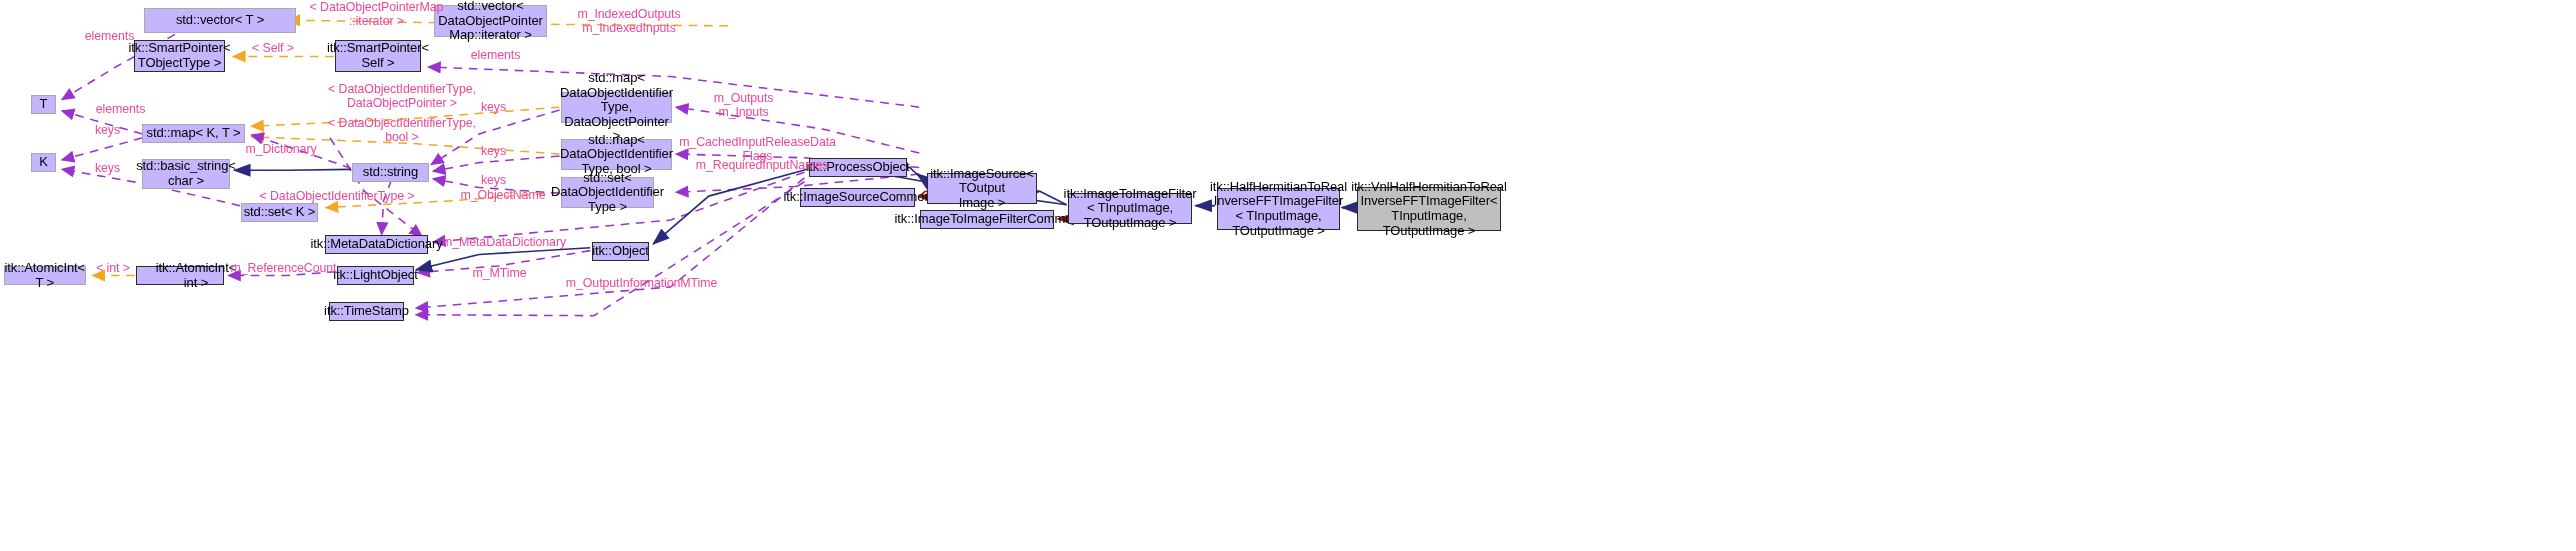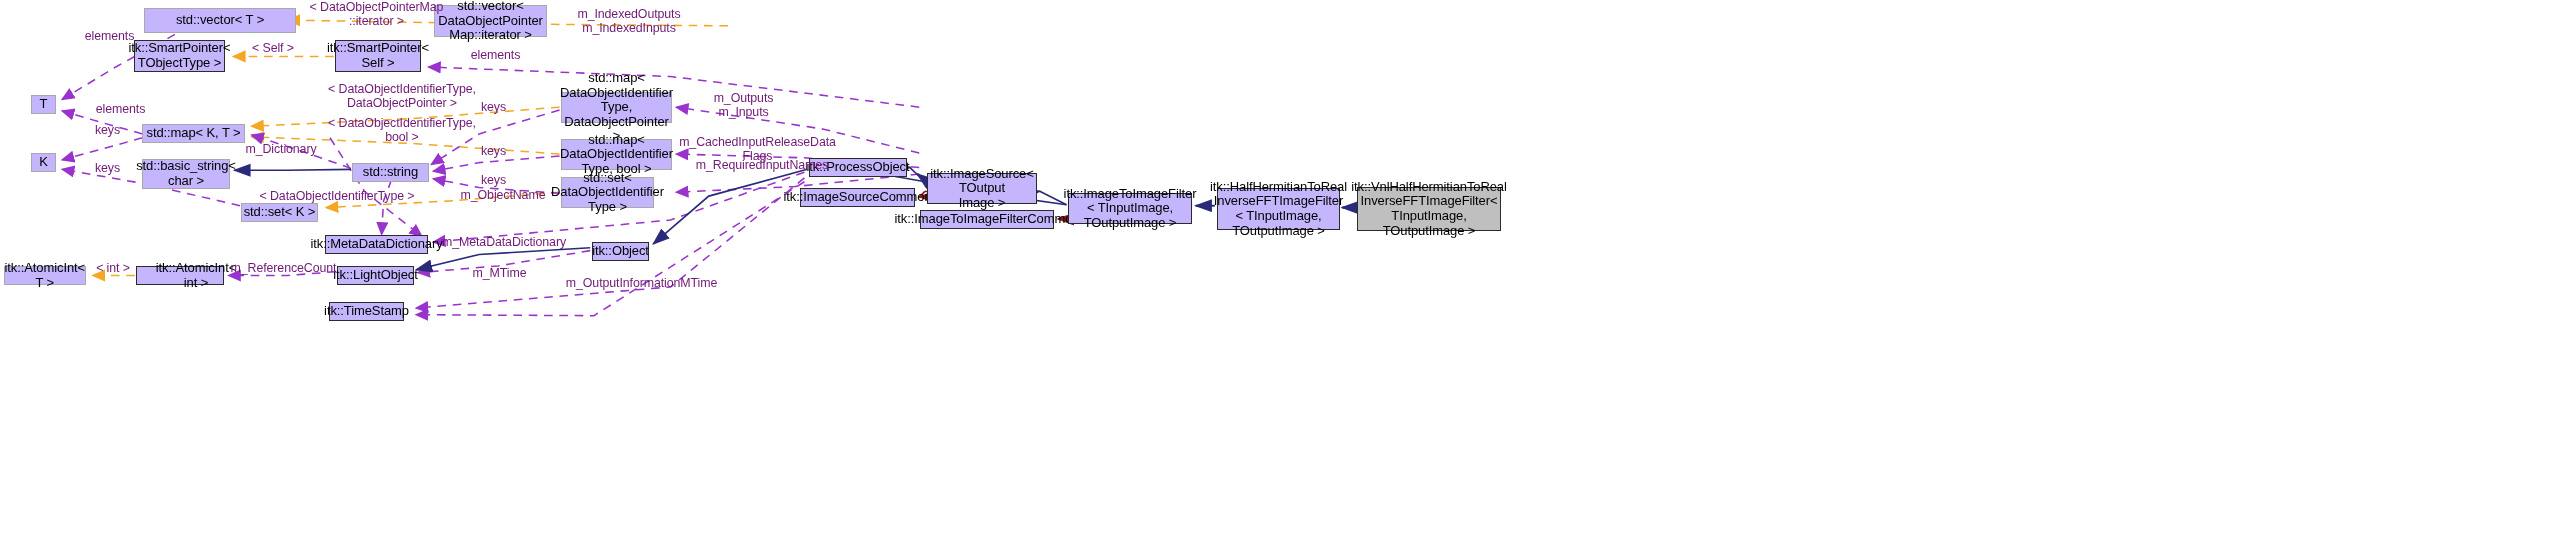--- a/index.html
+++ b/index.html
@@ -21,21 +21,21 @@
     line-height:1.12;
     white-space:pre-line;
     letter-spacing:-0.1px;
   }
   .node.plain{border:1px solid #a9a9a9;font-size:13px;}
   .node.bold{border:1.5px solid #2b2b2b;font-size:13px;}
   .node.current{border:1.5px solid #2b2b2b;background:#bfbfbf;font-size:13px;}
   .elabel{
     position:absolute;
     font-size:12.4px;
-    color:#701a75;
+    color:#ec4899;
     text-align:center;
     white-space:pre-line;
     line-height:1.12;
     letter-spacing:-0.1px;
   }
 </style>
 </head>
 <body>
 
 <div id="canvas">

